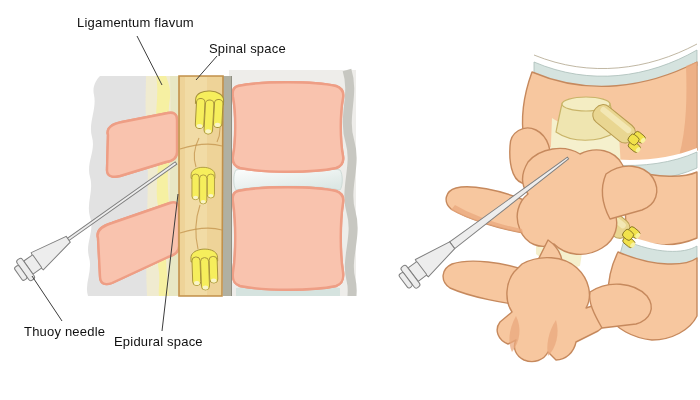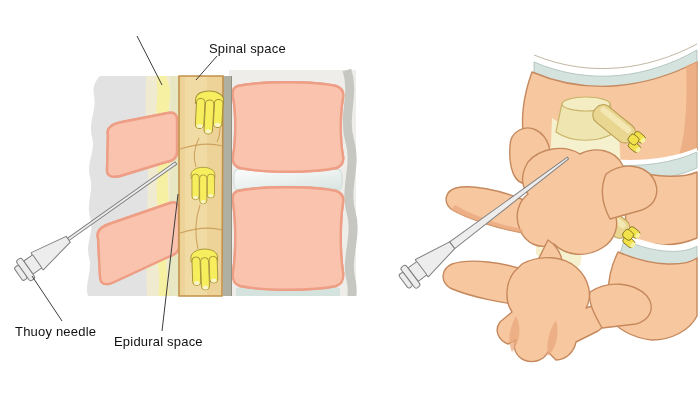--- a/index.html
+++ b/index.html
@@ -178,17 +178,18 @@
     <g transform="translate(568,158) rotate(143)">
       <polygon class="c-needle" points="0,-1 145,-4.2 145,4.2 0,1" stroke-width=".9"></polygon>
       <path class="c-needle" d="M 145,-4.2 L 183,-10.8 Q 186,0 183,10.8 L 145,4.2 Z"></path>
       <rect class="c-needle" x="183" y="-8.4" width="11" height="16.8" rx="1"></rect>
       <rect class="c-needle" x="194" y="-13" width="6.5" height="26" rx="2.5"></rect>
       <rect class="c-needle" x="200.5" y="-8.5" width="5.5" height="17" rx="2"></rect>
     </g>
   </g>
 </svg>
 
+<div class="label" style="left:77px;top:15px">Ligamentum flavum</div>
 <div class="label" style="left:209px;top:41px">Spinal space</div>
-<div class="label" style="left:15px;top:324px">Thuoy needle</div>
+<div class="label" style="left:24px;top:324px">Thuoy needle</div>
 <div class="label" style="left:114px;top:334px">Epidural space</div>
 
 </div>
 
 </body></html>

